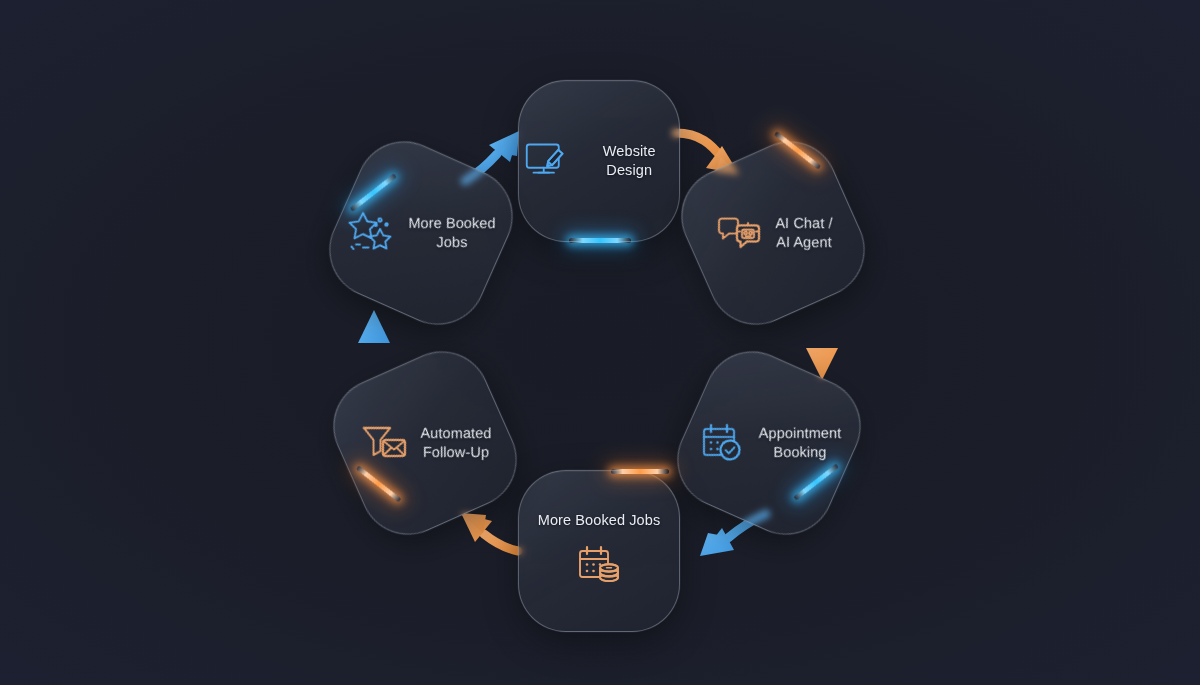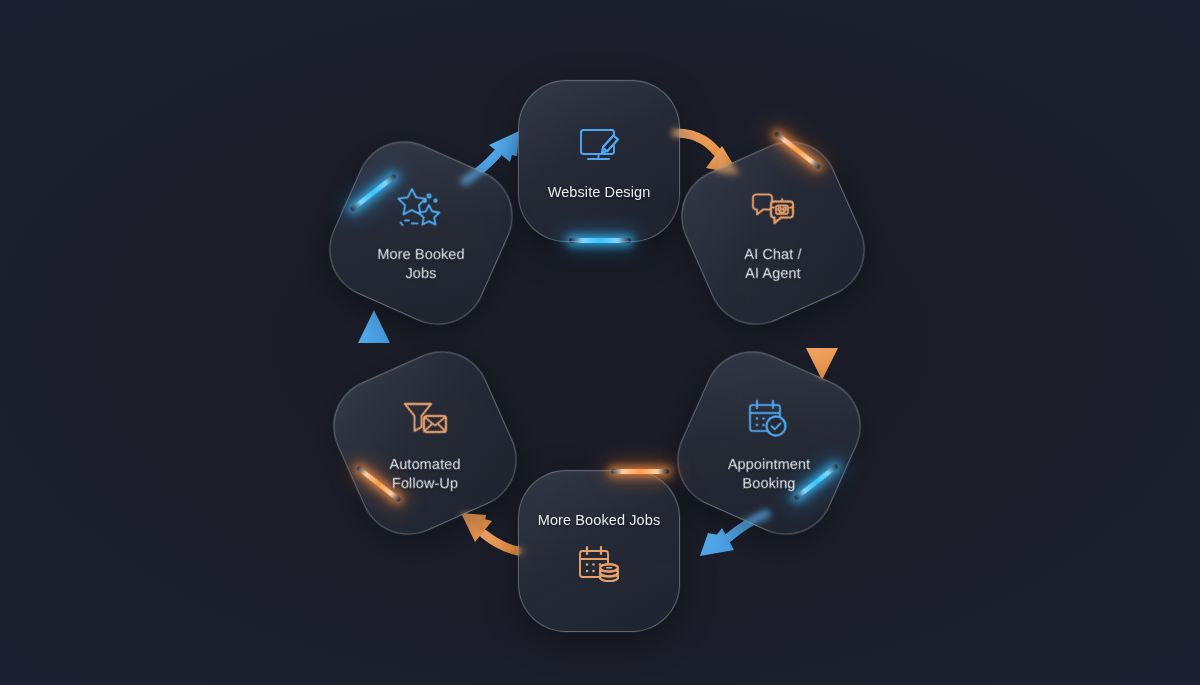--- a/index.html
+++ b/index.html
@@ -33,21 +33,21 @@
       0 0 0 0.5px rgba(200,210,225,0.10),
       0 10px 34px rgba(0,0,0,0.38),
       inset 0 1px 1px rgba(255,255,255,0.06);
     backdrop-filter: blur(3px);
   }
 
   .node-inner {
     position: absolute;
     inset: 0;
     display: flex;
-    flex-direction: column;
+    flex-direction: row;
     align-items: center;
     justify-content: center;
     gap: 10px;
   }
   .node-inner.reversed { flex-direction: column-reverse; }
 
   .node-icon { width: 52px; height: 52px; display: block; }
   .node-icon svg { width: 100%; height: 100%; display: block; overflow: visible; }
 
   .node-label {

